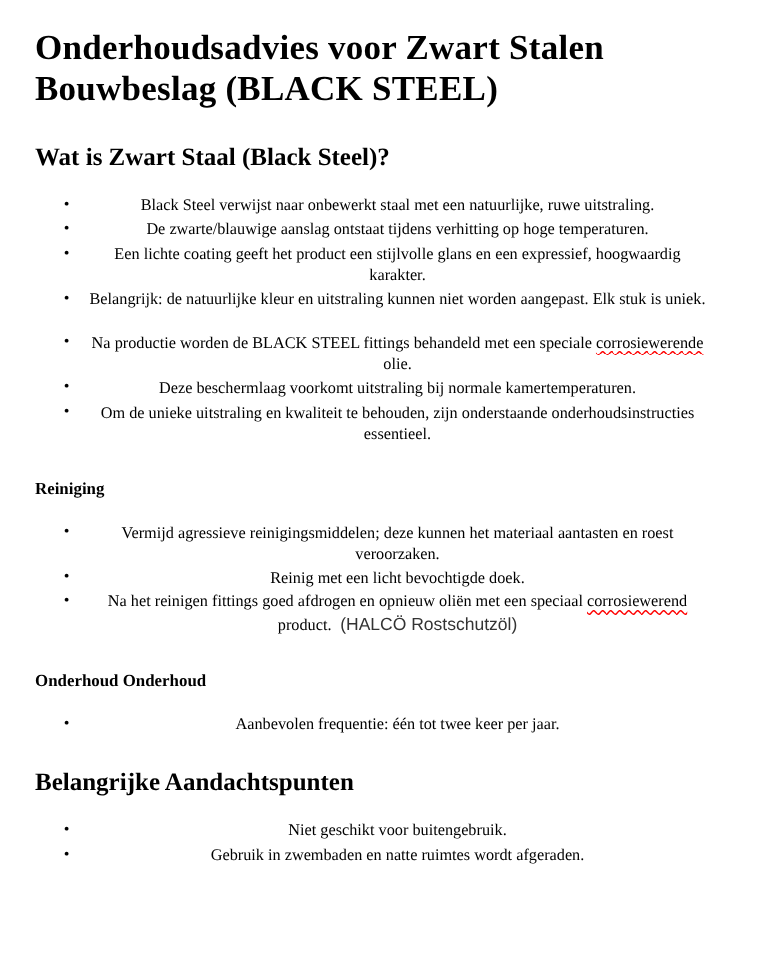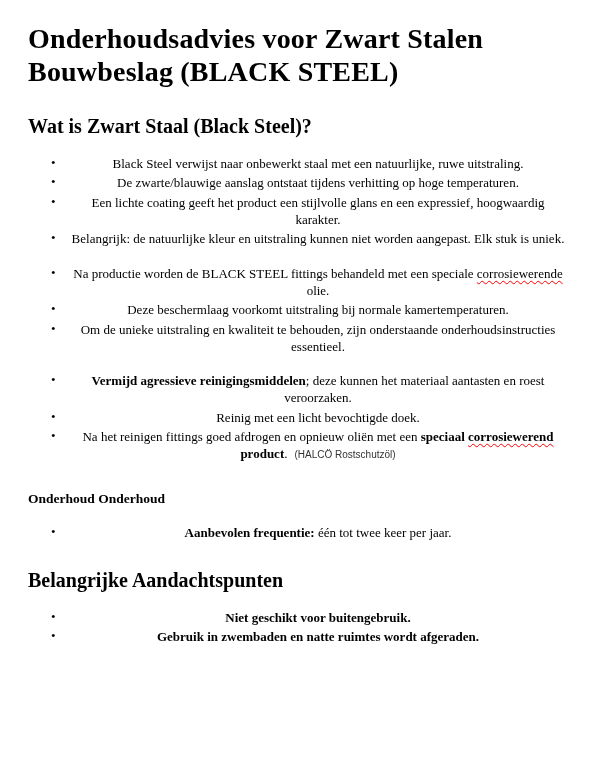--- a/index.html
+++ b/index.html
@@ -54,30 +54,30 @@
     max-width: 500px;
     text-align: center;
   }
   ul.bullets li::before {
     content: "\2022";
     position: absolute;
     left: -17px;
     top: -1px;
     font-size: 13px;
   }
-  .b { font-weight: bold; }
+  .b { font-weight: normal; }
   .wavy {
     text-decoration-line: underline;
     text-decoration-style: wavy;
     text-decoration-color: var(--wavy-color);
     text-decoration-thickness: 1px;
     text-underline-offset: 2px;
   }
   .small-note {
-    font-size: 10px;
+    font-size: 14px;
     font-family: "Liberation Sans", sans-serif;
     color: #333333;
     margin-left: 7px;
   }
 </style>
 </head>
 <body style="background: rgb(255, 255, 255); color: rgb(0, 0, 0);">
 
 <div class="page">
   <h1>Onderhoudsadvies voor Zwart Stalen Bouwbeslag (BLACK STEEL)</h1>
@@ -92,20 +92,21 @@
         </ul>
       </section>
       <section>
         <ul class="bullets">
           <li><span>Na productie worden de BLACK STEEL fittings behandeld met een speciale </span><span class="wavy">corrosiewerende</span><span> olie.</span></li>
           <li><span>Deze beschermlaag voorkomt uitstraling bij normale kamertemperaturen.</span></li>
           <li><span>Om de unieke uitstraling en kwaliteit te behouden, zijn onderstaande onderhoudsinstructies essentieel.</span></li>
         </ul>
       </section>
       <section>
+        <h3>Reiniging</h3>
         <ul class="bullets">
           <li><span class="b">Vermijd agressieve reinigingsmiddelen</span><span>; deze kunnen het materiaal aantasten en roest veroorzaken.</span></li>
           <li><span>Reinig met een licht bevochtigde doek.</span></li>
           <li><span>Na het reinigen fittings goed afdrogen en opnieuw oliën met een </span><span class="b">speciaal </span><span class="b wavy">corrosiewerend</span><span class="b"> product</span><span>.</span><span class="small-note">(HALCÖ Rostschutzöl)</span></li>
         </ul>
       </section>
       <section>
         <h3>Onderhoud Onderhoud</h3>
         <ul class="bullets">
           <li><span class="b">Aanbevolen frequentie:</span><span> één tot twee keer per jaar.</span></li>

